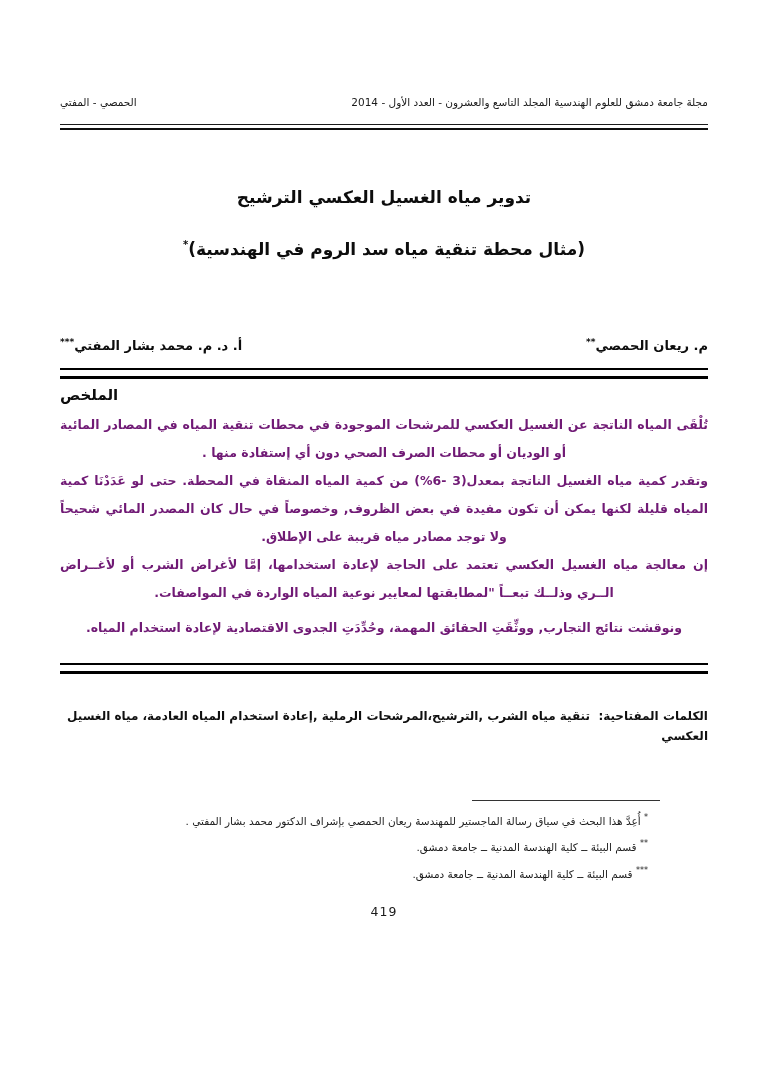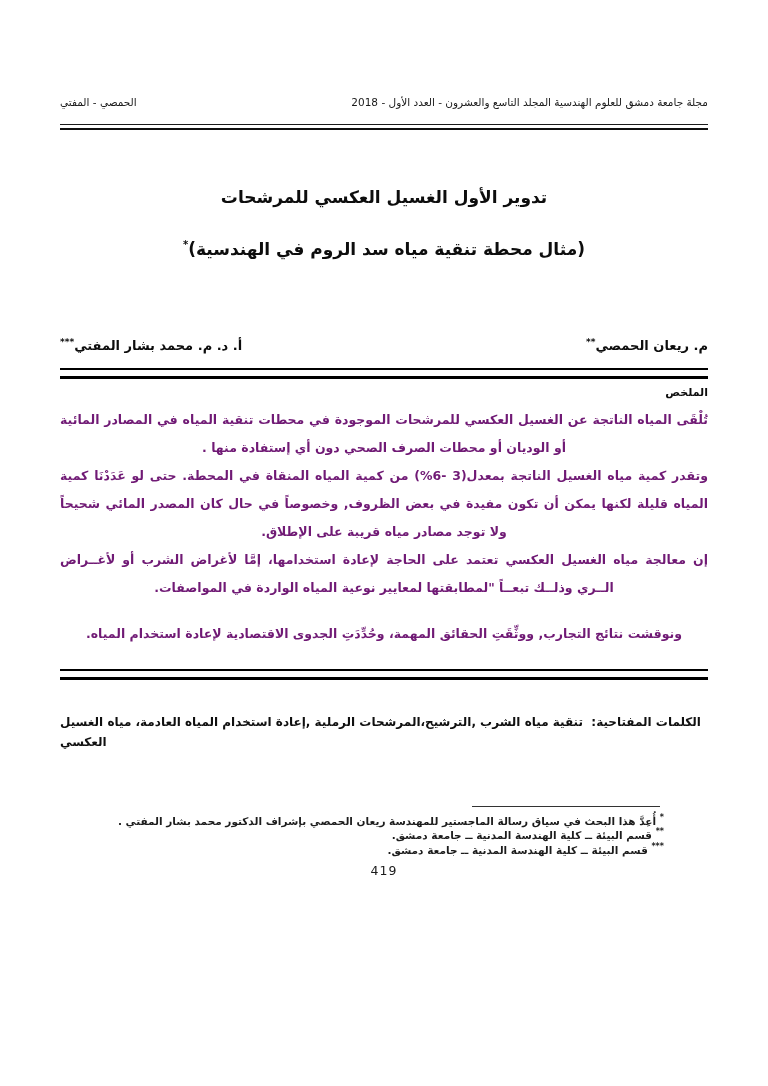--- a/index.html
+++ b/index.html
@@ -29,65 +29,65 @@
     display:flex;justify-content:space-between;
     margin-top:64px;font-size:13px;font-weight:bold;color:#0d0d0d;
   }
   .authors sup{font-size:9px;}
   .rule-thick{
     margin-top:15px;height:6px;
     border-top:2px solid #000;border-bottom:3px solid #000;
   }
   
   .abstract-heading{
-    margin:7px 0 0 0;text-align:right;font-size:11px;
+    margin:7px 0 0 0;text-align:left;font-size:15px;
     font-weight:bold;color:#0d0d0d;
   }
   .abstract{margin-top:7px;}
   .abstract p{
     margin:0;font-size:12.5px;font-weight:bold;color:#701a75;
     line-height:28px;text-align:justify;text-align-last:center;
   }
-  .abstract p.spaced{margin-top:18px;}
+  .abstract p.spaced{margin-top:7px;}
   .rule-thick.bottom{margin-top:21px;}
   
   .keywords{
     margin:32px 0 0 0;font-size:12px;font-weight:bold;color:#101010;
-    text-align:left;line-height:20px;
+    text-align:right;line-height:20px;
   }
   
   .footnote-area{margin-top:54px;font-size:10.5px;color:#1c1c1c;}
   .footnote-sep{
     width:188px;border-top:1.2px solid #333;
     margin:0 48px 5px auto;
   }
   .footnote{
-    text-align:right;margin-right:44px;line-height:12px;font-weight:bold;
+    text-align:right;margin-right:60px;line-height:23px;font-weight:normal;
   }
   .footnote sup{font-size:8px;}
   
   .page-number{
-    text-align:center;margin-top:8px;font-size:12.5px;color:#1a1a1a;
+    text-align:center;margin-top:19px;font-size:12.5px;color:#1a1a1a;
     letter-spacing:1px;
   }
 </style>
 </head>
 <body>
 
 <div class="page">
 
   <div class="running-head">
-    <span>مجلة جامعة دمشق للعلوم الهندسية المجلد التاسع والعشرون - العدد الأول - 2018</span>
+    <span>مجلة جامعة دمشق للعلوم الهندسية المجلد التاسع والعشرون - العدد الأول - 2014</span>
     <span>الحمصي - المفتي</span>
   </div>
 
   <div class="rule-double"></div>
 
   <h1 class="title">
-    <span>تدوير الأول الغسيل العكسي للمرشحات</span><br>
+    <span>تدوير مياه الغسيل العكسي الترشيح</span><br>
     <span>(مثال محطة تنقية مياه سد الروم في الهندسية)</span><sup>*</sup>
   </h1>
 
   <div class="authors">
     <span><span>م. ريعان الحمصي</span><sup>**</sup></span>
     <span><span>أ. د. م. محمد بشار المفتي</span><sup>***</sup></span>
   </div>
 
   <div class="rule-thick"></div>
 

